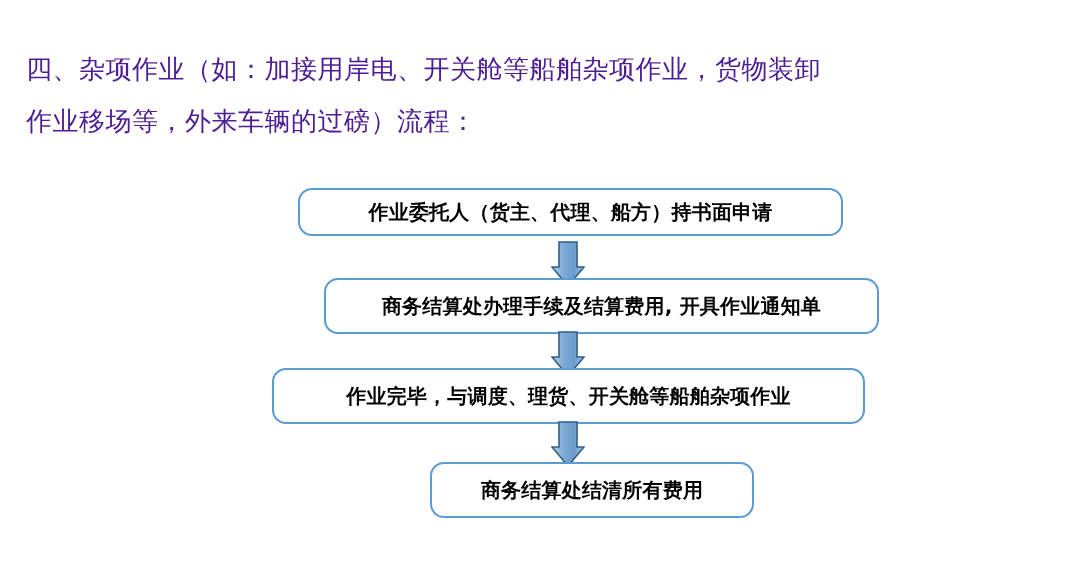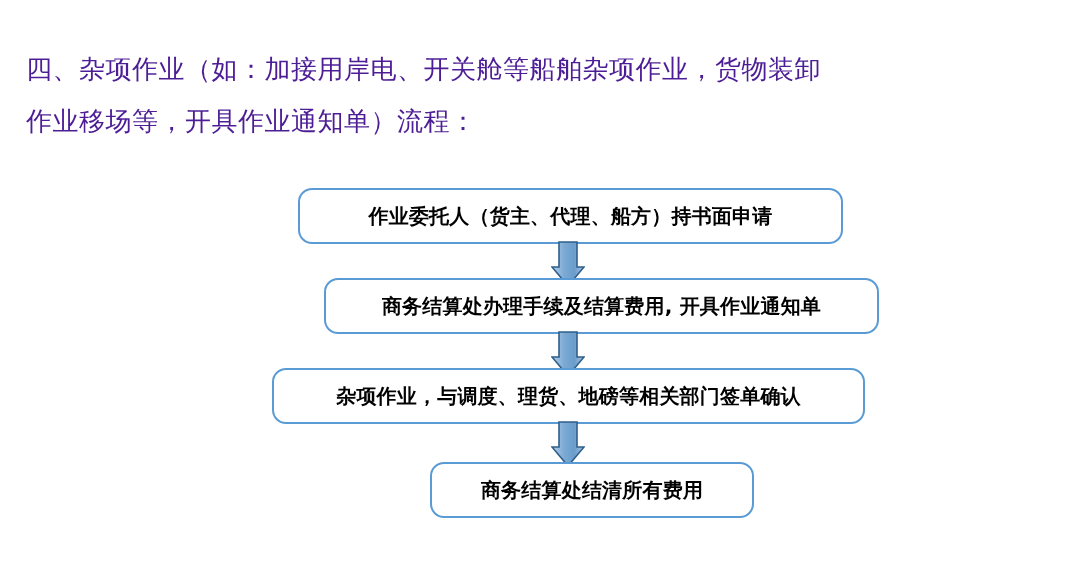--- a/index.html
+++ b/index.html
@@ -57,21 +57,21 @@
     font-family: "DejaVu Sans", "Liberation Sans", sans-serif;
     font-weight: bold;
     font-size: 20px;
     line-height: 1;
     color: #000000;
     white-space: nowrap;
     letter-spacing: 0.2px;
   }
 
   
-  #node-1 { left: 298px; top: 188px; width: 545px; height: 56px; }
+  #node-1 { left: 298px; top: 188px; width: 545px; height: 48px; }
   #node-2 { left: 288px; top: 278px; width: 555px; height: 56px; margin-left: 36px; }
   #node-3 { left: 272px; top: 368px; width: 593px; height: 56px; }
   #node-4 { left: 430px; top: 462px; width: 324px; height: 56px; }
 
   
   .arrow {
     position: absolute;
     width: 34px;
     height: 46px;
     pointer-events: auto;
@@ -80,21 +80,21 @@
   #arrow-2 { left: 551px; top: 331px; }
   #arrow-3 { left: 551px; top: 421px; }
 
   .arrow svg { display: block; width: 100%; height: 100%; }
 </style>
 </head>
 <body>
 
 <div id="heading-block">
   <div class="heading-line">四、杂项作业（如：加接用岸电、开关舱等船舶杂项作业，货物装卸</div>
-  <div class="heading-line bold-tail">作业移场等，开具作业通知单）流程：</div>
+  <div class="heading-line bold-tail">作业移场等，外来车辆的过磅）流程：</div>
 </div>
 
 <div id="flowchart">
 
   <div class="node" id="node-1">
     <span class="node-label">作业委托人（货主、代理、船方）持书面申请</span>
   </div>
 
   <div class="arrow" id="arrow-1">
     <svg viewBox="0 0 34 46" xmlns="http://www.w3.org/2000/svg">
@@ -122,21 +122,21 @@
           <stop offset="38%" stop-color="#7ba9d4"></stop>
           <stop offset="70%" stop-color="#6b9ccb"></stop>
           <stop offset="100%" stop-color="#a9c6e2"></stop>
         </linearGradient>
       </defs>
       <polygon points="8,1 26,1 26,26 33,26 17,45 1,26 8,26" fill="url(#agrad2)" stroke="#2e5f8a" stroke-width="1.6" stroke-linejoin="miter"></polygon>
     </svg>
   </div>
 
   <div class="node" id="node-3">
-    <span class="node-label">杂项作业，与调度、理货、地磅等相关部门签单确认</span>
+    <span class="node-label">作业完毕，与调度、理货、开关舱等船舶杂项作业</span>
   </div>
 
   <div class="arrow" id="arrow-3">
     <svg viewBox="0 0 34 46" xmlns="http://www.w3.org/2000/svg">
       <defs>
         <linearGradient id="agrad3" x1="0" y1="0" x2="1" y2="0">
           <stop offset="0%" stop-color="#b6cfe8"></stop>
           <stop offset="38%" stop-color="#7ba9d4"></stop>
           <stop offset="70%" stop-color="#6b9ccb"></stop>
           <stop offset="100%" stop-color="#a9c6e2"></stop>

